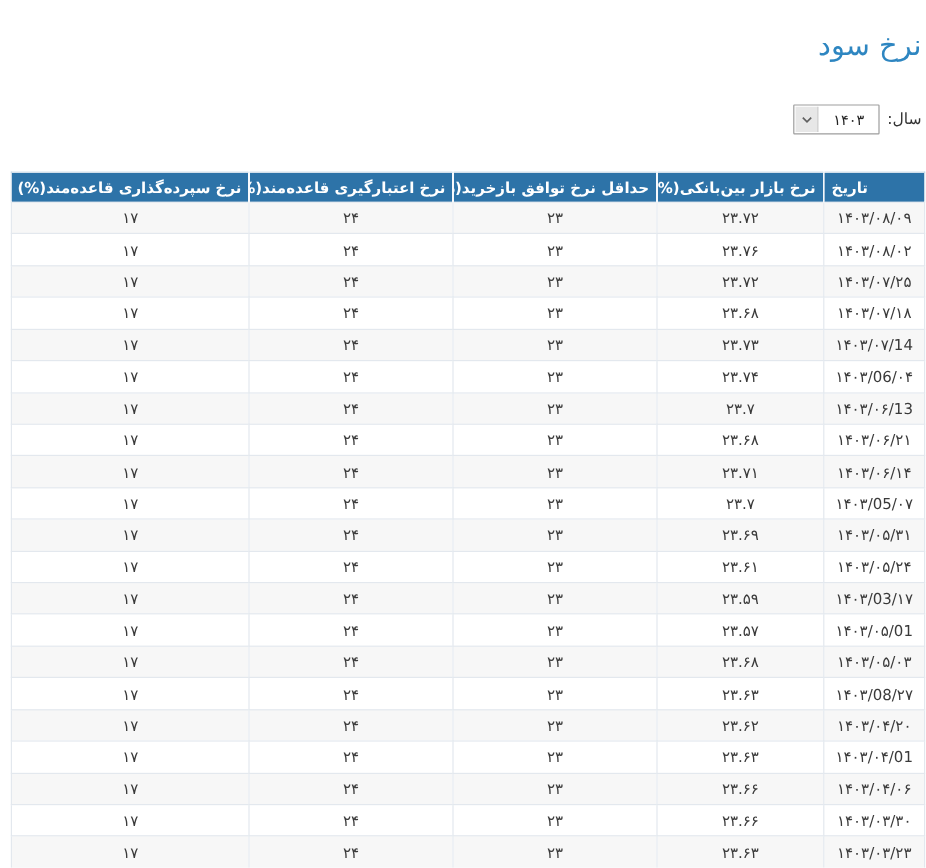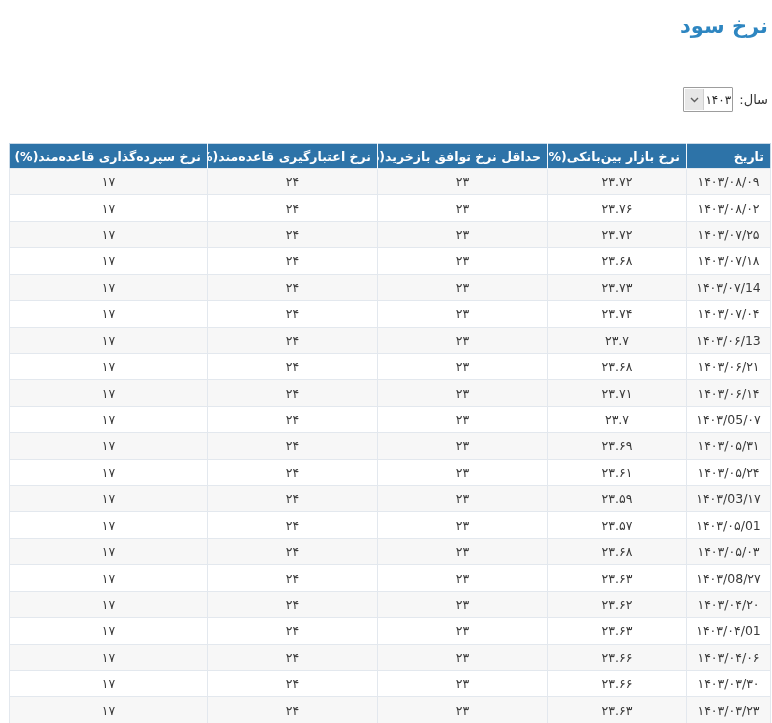--- a/index.html
+++ b/index.html
@@ -12,31 +12,31 @@
   }
   *{margin:0;padding:0;box-sizing:border-box;}
   html,body{background:#fff;}
   body{
     width:772px;height:723px;position:relative;overflow:hidden;
     direction:rtl;
     font-family:"DejaVu Sans","Liberation Sans",sans-serif;
     color:var(--text);
   }
   .page-title{
-    position:absolute;top:12px;right:4px;
-    font-size:21px;font-weight:bold;color:var(--title-color);
+    position:absolute;top:24px;right:4px;
+    font-size:24px;font-weight:normal;color:var(--title-color);
     line-height:28px;
   }
   .year-row{
     position:absolute;top:87px;right:4px;
     display:flex;align-items:center;gap:6px;
     font-size:13px;color:#333;
   }
   .select{
-    position:relative;width:50px;height:25px;
+    position:relative;width:72px;height:25px;
     background:#fff;border:1px solid #9d9d9d;border-radius:1px;
     display:flex;align-items:center;justify-content:center;
     padding-left:20px;cursor:default;
   }
   .select .sel-val{
     font-size:12px;color:#222;direction:ltr;unicode-bidi:isolate;
   }
   .select .sel-btn{
     position:absolute;left:1px;top:1px;bottom:1px;width:19px;
     background:#e7e7e7;border-right:1px solid #cfcfcf;
@@ -46,21 +46,21 @@
     position:absolute;top:143px;left:10px;width:761px;
   }
   table{
     width:100%;border-collapse:collapse;table-layout:fixed;
     font-size:12.5px;color:var(--text);
     border:1px solid var(--table-border);
   }
   thead th{
     background:var(--header-bg);color:#fff;
     height:25px;font-weight:bold;font-size:12.5px;
-    text-align:right;vertical-align:middle;
+    text-align:left;vertical-align:middle;
     border-left:1px solid #f2f6fa;
     padding:0 6px;white-space:nowrap;overflow:hidden;
   }
   thead th:last-child{border-left:none;}
   tbody td{
     height:26.43px;text-align:center;vertical-align:middle;
     border:1px solid var(--cell-border);
     direction:ltr;unicode-bidi:isolate;
     white-space:nowrap;overflow:hidden;
   }
@@ -132,21 +132,21 @@
           <td>۱۷</td>
         </tr>
         <tr>
           <td>۱۴۰۳/۰۷/14</td>
           <td>۲۳.۷۳</td>
           <td>۲۳</td>
           <td>۲۴</td>
           <td>۱۷</td>
         </tr>
         <tr>
-          <td>۱۴۰۳/۰۷/۰۴</td>
+          <td>۱۴۰۳/06/۰۴</td>
           <td>۲۳.۷۴</td>
           <td>۲۳</td>
           <td>۲۴</td>
           <td>۱۷</td>
         </tr>
         <tr>
           <td>۱۴۰۳/۰۶/13</td>
           <td>۲۳.۷</td>
           <td>۲۳</td>
           <td>۲۴</td>

